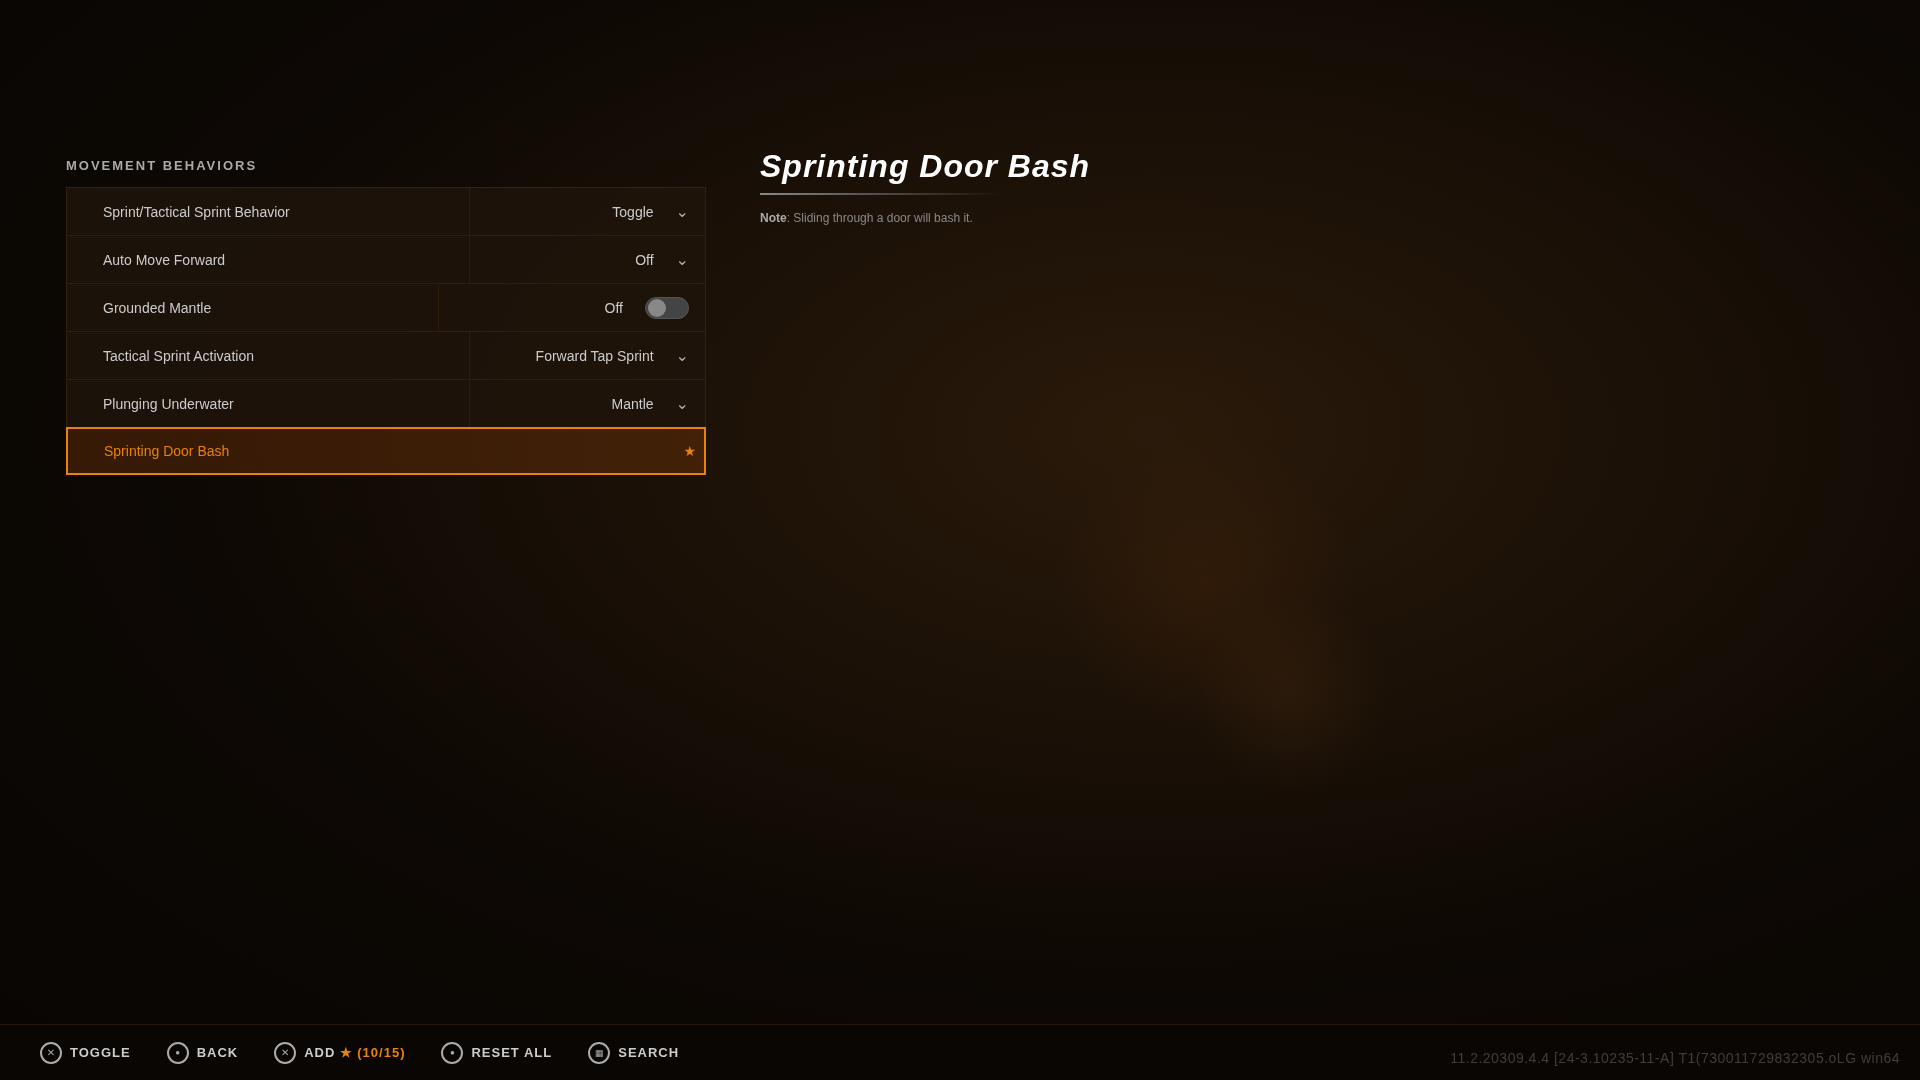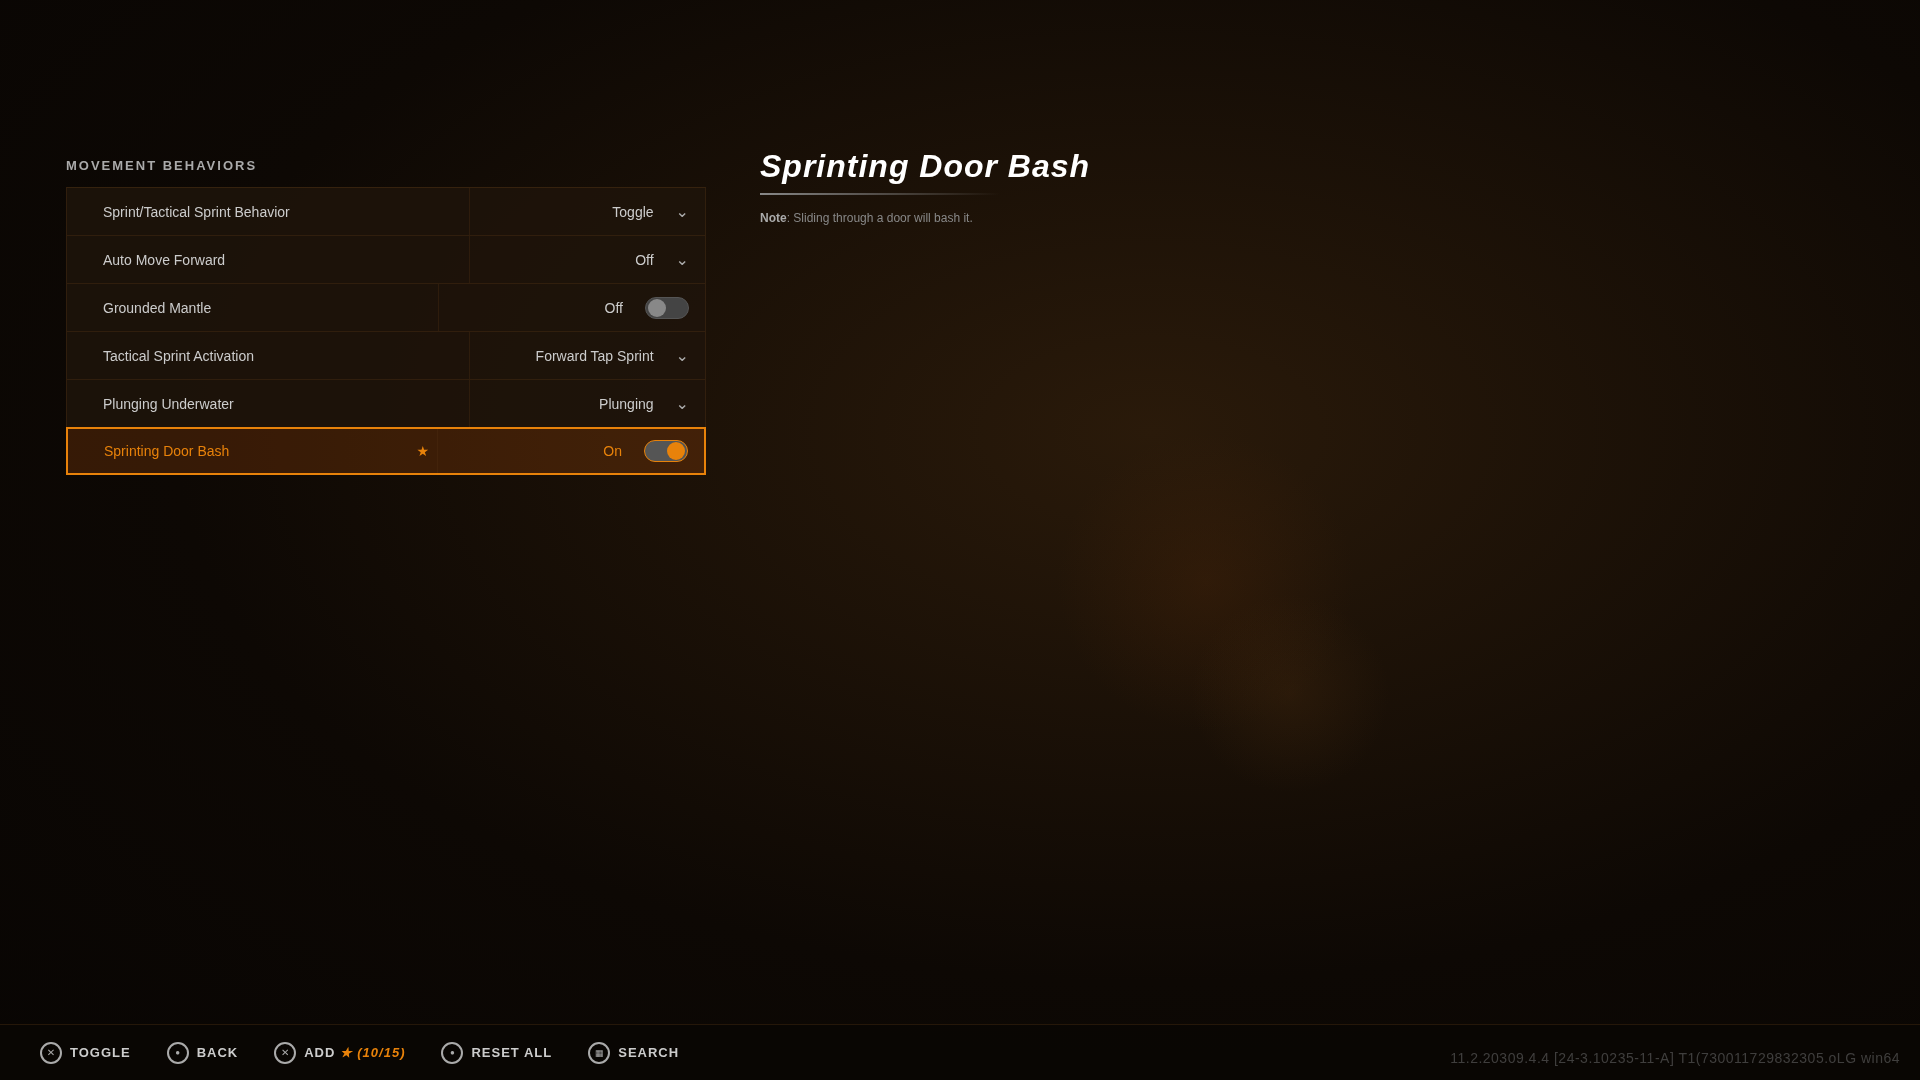--- a/index.html
+++ b/index.html
@@ -298,21 +298,20 @@
     .btn-label {
       color: #cccccc;
       font-size: 13px;
       font-weight: 600;
       letter-spacing: 1px;
       text-transform: uppercase;
     }
 
     .star-count {
       color: #e8820a;
-      font-style: italic;
     }
 
     
     .version-text {
       position: absolute;
       bottom: 14px;
       right: 20px;
       color: rgba(100,100,100,0.6);
       font-size: 14px;
       letter-spacing: 0.5px;
@@ -397,35 +396,29 @@
           <span class="row-value">Forward Tap Sprint</span>
           <span class="chevron-icon">⌄</span>
         </div>
       </div>
 
       <div class="settings-row">
         <div class="row-left">
           <span class="row-label">Plunging Underwater</span>
         </div>
         <div class="row-right">
-          <span class="row-value">Plunging</span>
+          <span class="row-value">Mantle</span>
           <span class="chevron-icon">⌄</span>
         </div>
       </div>
 
       <div class="settings-row active">
         <div class="row-left">
           <span class="row-label">Sprinting Door Bash</span>
           <span class="row-star">★</span>
-        </div>
-        <div class="row-right">
-          <span class="row-value">On</span>
-          <div class="toggle-switch on">
-            <div class="toggle-knob"></div>
-          </div>
         </div>
       </div>
 
     </div>
   </div>
 
   <div class="detail-panel">
     <div class="detail-title">Sprinting Door Bash</div>
     <div class="detail-title-underline"></div>
     <div class="detail-note">

